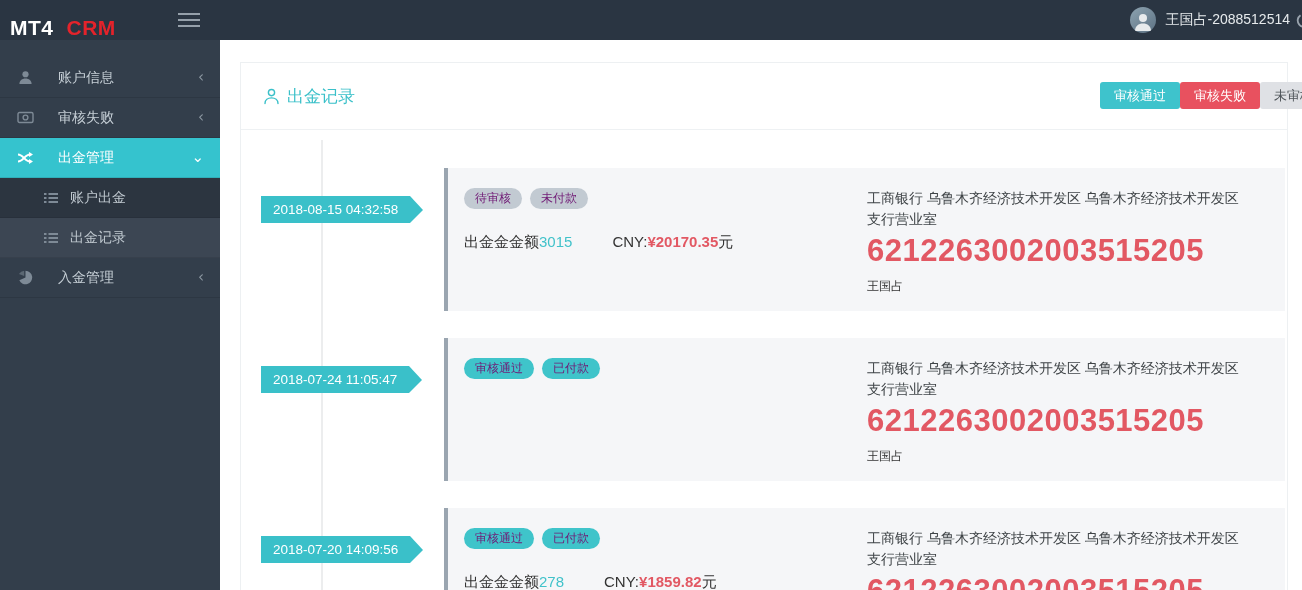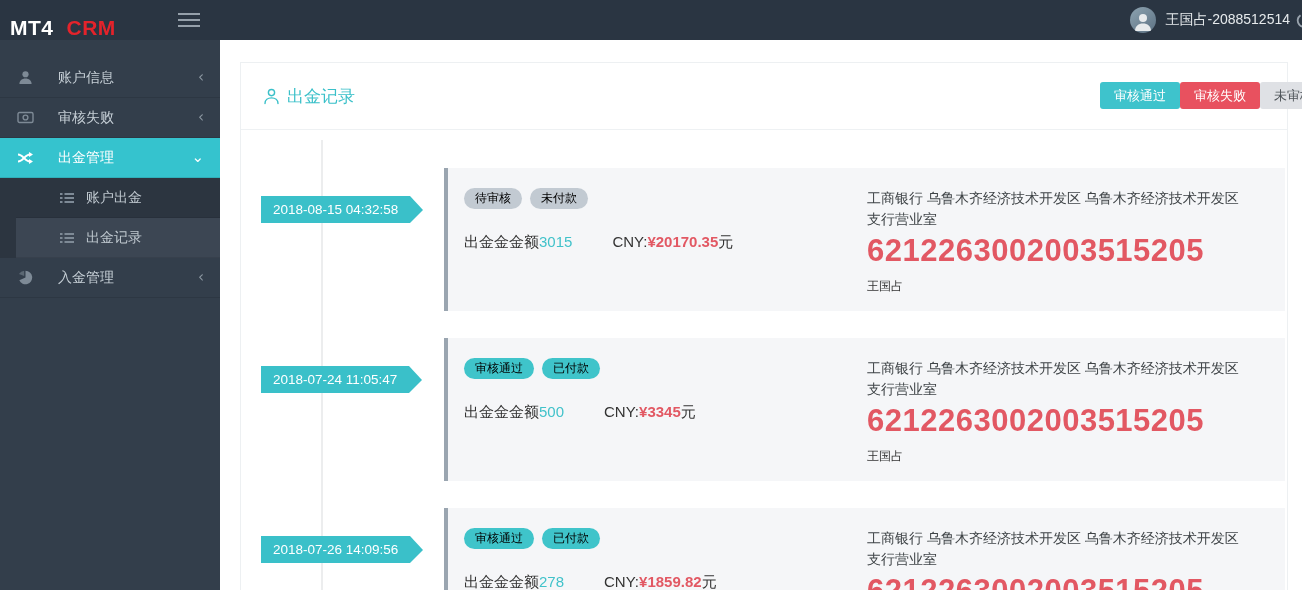--- a/index.html
+++ b/index.html
@@ -28,21 +28,21 @@
 
   
   .sidebar{position:absolute;left:0;top:40px;width:220px;height:550px;background:var(--sidebar);padding-top:18px;z-index:10;}
   .nav-item{height:40px;display:flex;align-items:center;padding:0 16px;color:#c6cfd6;font-size:14px;cursor:pointer;border-bottom:1px solid rgba(0,0,0,.10);}
   .nav-item .nicon{width:18px;height:16px;display:flex;align-items:center;justify-content:center;color:#7e8a96;}
   .nav-item .nlabel{margin-left:24px;}
   .chev{margin-left:auto;color:#8d98a2;font-size:15px;line-height:1;font-family:"DejaVu Sans",sans-serif;}
   .nav-item.active{background:var(--sidebar-active);color:#fff;}
   .nav-item.active .nicon{color:#fff;}
   .nav-item.active .chev{color:#fff;}
-  .submenu{background:var(--submenu);padding-left:16px;}
+  .submenu{background:var(--submenu);}
   .sub-item{height:40px;display:flex;align-items:center;padding:0 16px 0 44px;color:#c0c9d0;font-size:14px;cursor:pointer;border-bottom:1px solid rgba(0,0,0,.08);}
   .sub-item .nicon{width:16px;height:14px;color:#7e8a96;}
   .sub-item .nlabel{margin-left:10px;}
   .sub-item.active{background:var(--submenu-active);}
 
   
   .main{position:absolute;left:220px;top:40px;width:1082px;height:550px;background:#fff;}
   .panel{position:absolute;left:20px;top:22px;width:1048px;height:760px;background:#fff;border:1px solid #edf0f2;}
   .panel-header{height:67px;border-bottom:1px solid #eef1f3;display:flex;align-items:center;padding-left:22px;position:relative;}
   .panel-title{display:flex;align-items:center;color:var(--teal);font-size:17px;}
@@ -55,21 +55,21 @@
 
   .timeline-line{position:absolute;left:80px;top:77px;width:2px;height:683px;background:var(--line);}
 
   .entries{position:relative;margin-top:38px;}
   .entry{position:relative;margin-bottom:27px;}
   .entry-date{position:absolute;left:20px;top:28px;height:27px;line-height:27px;background:var(--teal);color:#fff;font-size:13.5px;padding:0 12px;white-space:nowrap;z-index:3;}
   .entry-date::after{content:"";position:absolute;right:-13px;top:0;width:0;height:0;border-top:14px solid transparent;border-bottom:13px solid transparent;border-left:13px solid var(--teal);}
   .entry-card{margin:0 2px 0 203px;min-height:140px;background:var(--card-bg);border-left:4px solid var(--card-border);padding:20px 20px 16px 16px;display:flex;}
   .entry-left{flex:1;}
   .badge-row{display:flex;gap:8px;}
-  .badge{height:21px;line-height:21px;padding:0 11px;border-radius:11px;font-size:12px;color:#000000;}
+  .badge{height:21px;line-height:21px;padding:0 11px;border-radius:11px;font-size:12px;color:#701a75;}
   .badge-gray{background:var(--badge-gray);}
   .badge-teal{background:#3fc4ca;}
   .amount-row{margin-top:24px;font-size:15px;color:#333;}
   .amount-num{color:var(--amount-teal);}
   .cny-label{margin-left:40px;}
   .cny-val{color:var(--cardnum-red);font-weight:700;}
   .entry-right{width:398px;padding-top:0;}
   .bank{font-size:14px;color:#3f4447;line-height:1.5;}
   .bank span{display:block;}
   .card-num{font-size:31px;font-weight:700;color:var(--cardnum-red);white-space:nowrap;margin-top:3px;letter-spacing:.5px;}
@@ -229,37 +229,34 @@
         </div>
 
         <div class="entry">
           <div class="entry-date">2018-07-24 11:05:47</div>
           <div class="entry-card">
             <div class="entry-left">
               <div class="badge-row">
                 <span class="badge badge-teal">审核通过</span>
                 <span class="badge badge-teal">已付款</span>
               </div>
-              <div class="amount-row">
-                <span>出金金金额</span><span class="amount-num">500</span><span class="cny-label">CNY:</span><span class="cny-val">¥3345</span><span>元</span>
-              </div>
             </div>
             <div class="entry-right">
               <div class="bank">
                 <span>工商银行 乌鲁木齐经济技术开发区 乌鲁木齐经济技术开发区</span>
                 <span>支行营业室</span>
               </div>
               <div class="card-num">6212263002003515205</div>
               <div class="payee">王国占</div>
             </div>
           </div>
         </div>
 
         <div class="entry">
-          <div class="entry-date">2018-07-26 14:09:56</div>
+          <div class="entry-date">2018-07-20 14:09:56</div>
           <div class="entry-card">
             <div class="entry-left">
               <div class="badge-row">
                 <span class="badge badge-teal">审核通过</span>
                 <span class="badge badge-teal">已付款</span>
               </div>
               <div class="amount-row">
                 <span>出金金金额</span><span class="amount-num">278</span><span class="cny-label">CNY:</span><span class="cny-val">¥1859.82</span><span>元</span>
               </div>
             </div>

